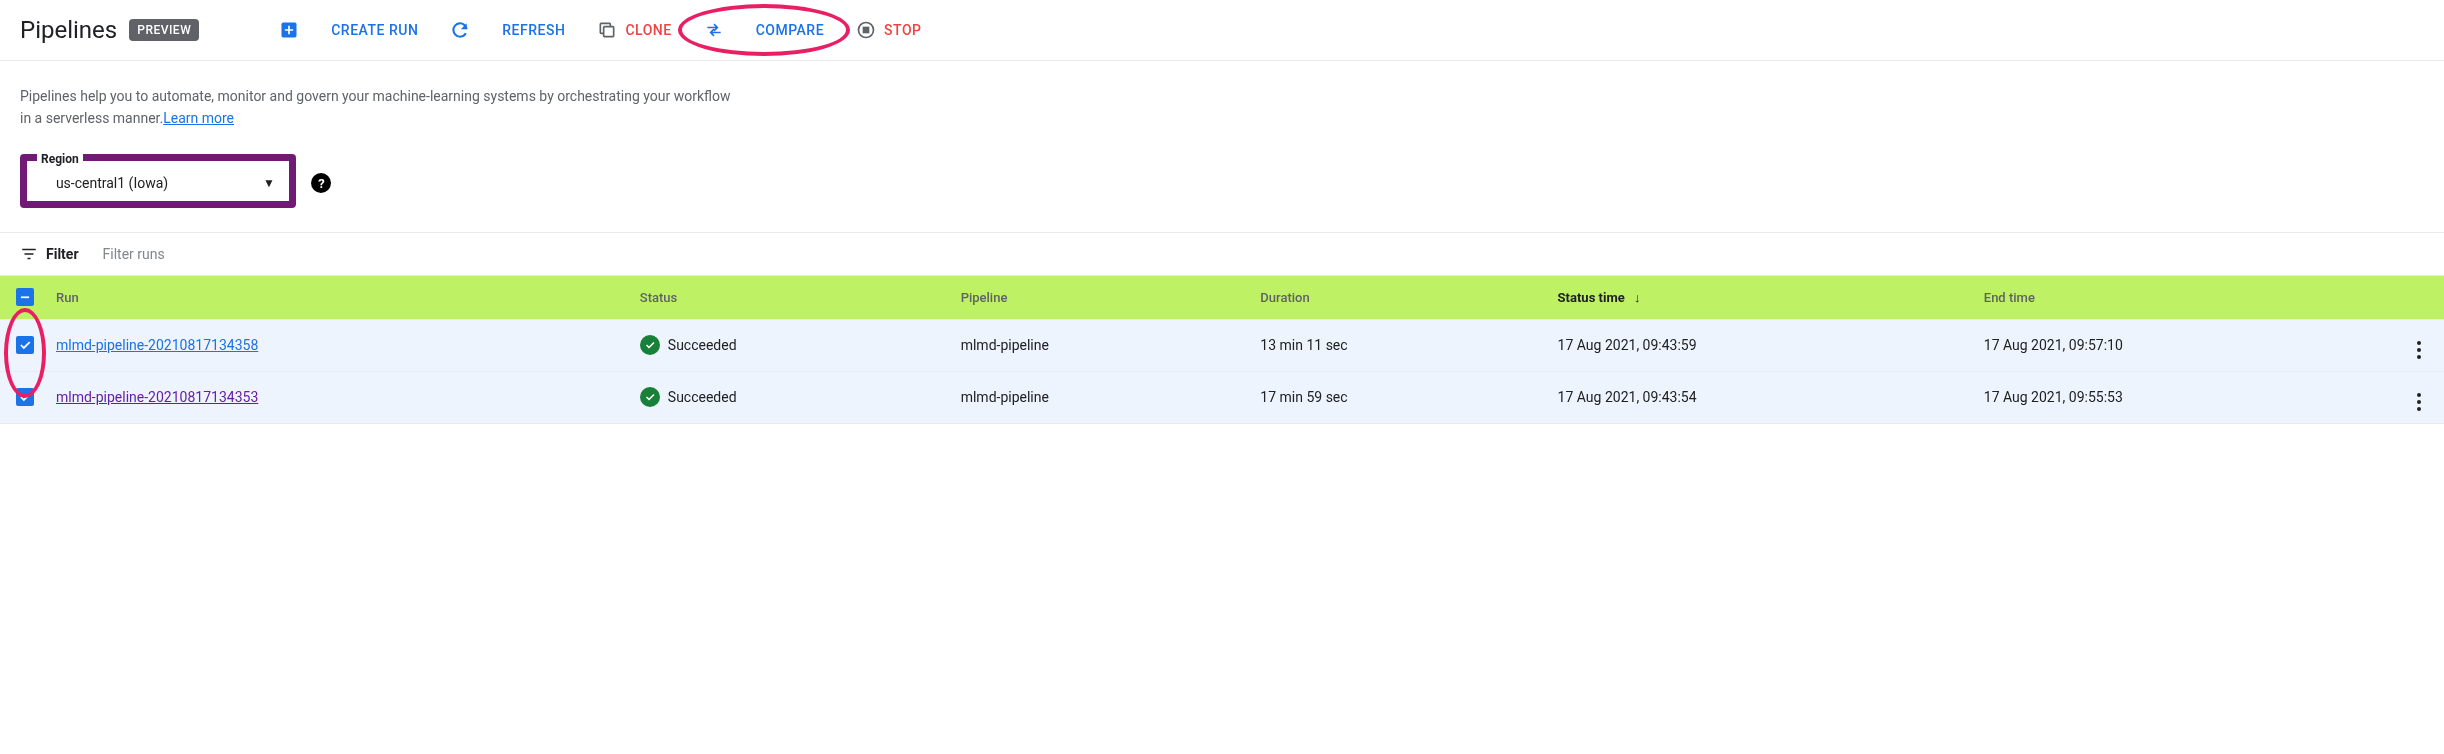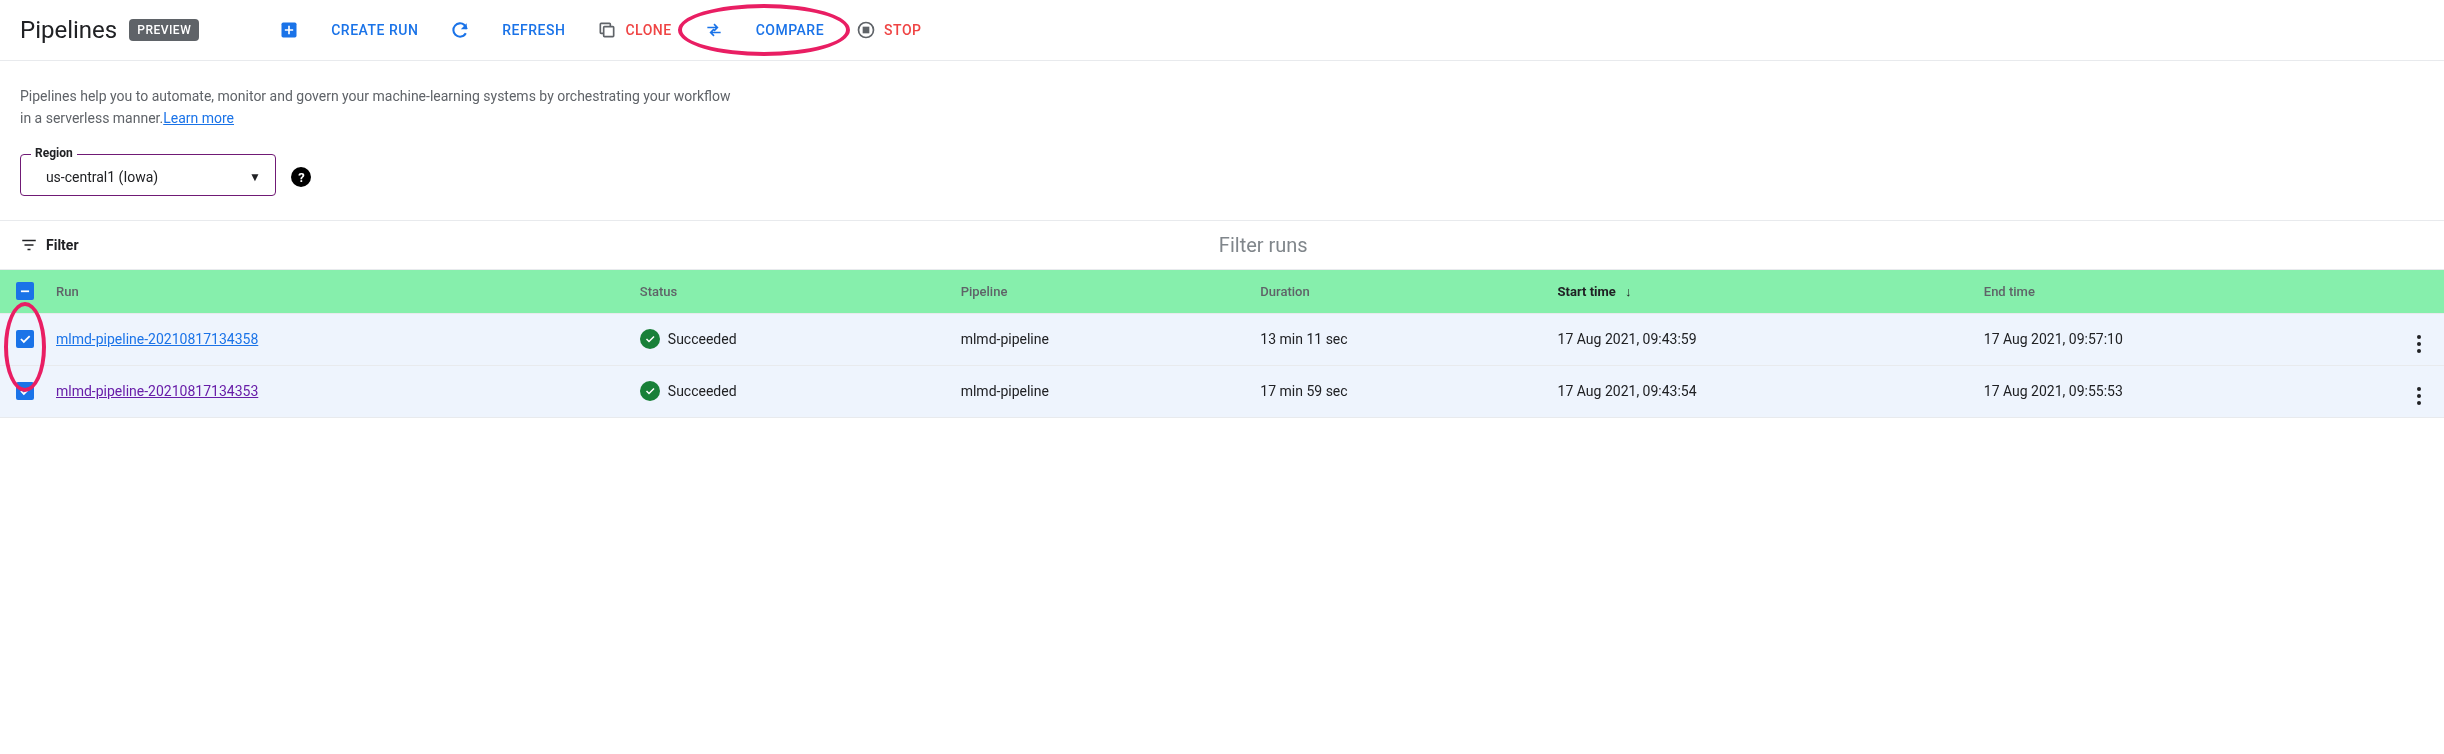--- a/index.html
+++ b/index.html
@@ -83,25 +83,25 @@
       color: #1a73e8;
       text-decoration: underline;
     }
     .region-row {
       padding: 16px 20px 24px 20px;
     }
     .region-select {
       position: relative;
       display: inline-flex;
       align-items: center;
-      border: 1px solid #701a75;
+      border: 7px solid #701a75;
       border-radius: 4px;
       padding: 14px 14px 10px 14px;
       gap: 80px;
-      width: 256px;
+      width: 276px;
       font-size: 14px;
       cursor: pointer;
     }
     .region-label {
       position: absolute;
       top: -9px;
       left: 10px;
       background: #fff;
       padding: 0 4px;
       font-size: 12px;
@@ -133,33 +133,32 @@
     }
     .filter-label {
       font-weight: 700;
       font-size: 14px;
       display: inline-flex;
       align-items: center;
       gap: 8px;
     }
     .filter-input {
       border: none;
-      font-size: 20px;
+      font-size: 14px;
       outline: none;
       color: #5f6368;
       flex: 1;
-      text-align: center;
     }
     .filter-input::placeholder { color: #80868b; }
     table {
       width: 100%;
       border-collapse: collapse;
     }
     thead {
-      background: #86efac;
+      background: #bef264;
     }
     th {
       text-align: left;
       font-weight: 500;
       font-size: 13px;
       color: #5f6368;
       padding: 12px 16px;
       border-top: 1px solid #e8eaed;
       border-bottom: 1px solid #e8eaed;
     }
@@ -326,21 +325,21 @@
           <svg viewBox="0 0 24 24">
               <rect x="5" y="11" width="14" height="3" fill="#fff"></rect>
             </svg>
         </span>
       </th>
       <th>Run</th>
       <th>Status</th>
       <th>Pipeline</th>
       <th>Duration</th>
       <th class="sorted">
-        <span>Start time</span>
+        <span>Status time</span>
         <span class="sort-arrow">↓</span>
       </th>
       <th>End time</th>
       <th class="more-col"></th>
     </tr>
   </thead>
   <tbody>
     <tr>
       <td class="checkbox-col">
         <div class="checkbox-ellipse"></div>

